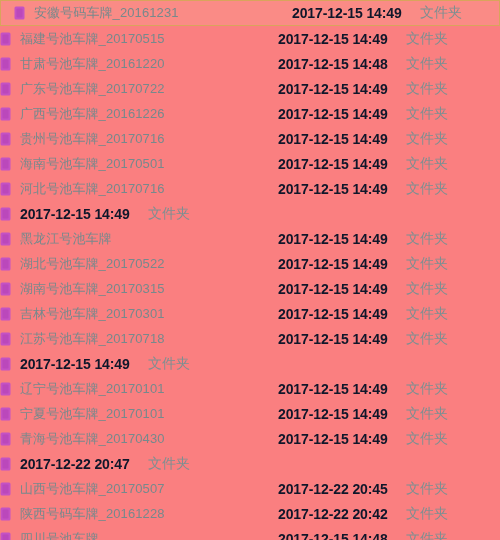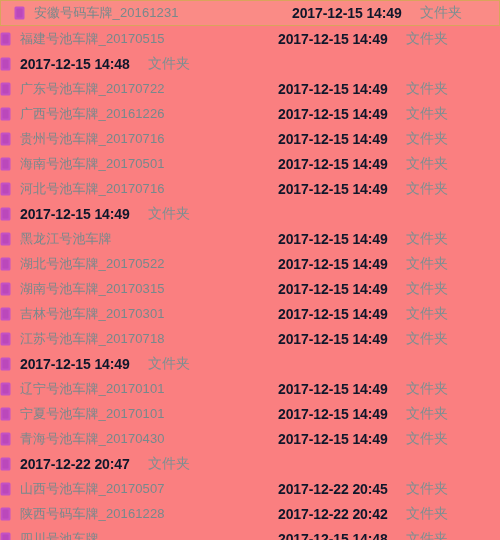--- a/index.html
+++ b/index.html
@@ -93,20 +93,21 @@
         </svg></span>
       <span class="file-name">福建号池车牌_20170515</span>
       <span class="file-date">2017-12-15 14:49</span>
       <span class="file-type">文件夹</span>
     </div>
     <div class="file-row">
       <span class="folder-icon"><svg width="11" height="14" viewBox="0 0 11 14" xmlns="http://www.w3.org/2000/svg">
           <rect x="0.5" y="0.5" width="10" height="13" rx="1.5" ry="1.5" fill="#c452c4"></rect>
           <rect x="2.5" y="2.5" width="6" height="9" rx="1" ry="1" fill="#b43fb4" opacity="0.55"></rect>
         </svg></span>
+      <span class="file-name">甘肃号池车牌_20161220</span>
       <span class="file-date">2017-12-15 14:48</span>
       <span class="file-type">文件夹</span>
     </div>
     <div class="file-row">
       <span class="folder-icon"><svg width="11" height="14" viewBox="0 0 11 14" xmlns="http://www.w3.org/2000/svg">
           <rect x="0.5" y="0.5" width="10" height="13" rx="1.5" ry="1.5" fill="#c452c4"></rect>
           <rect x="2.5" y="2.5" width="6" height="9" rx="1" ry="1" fill="#b43fb4" opacity="0.55"></rect>
         </svg></span>
       <span class="file-name">广东号池车牌_20170722</span>
       <span class="file-date">2017-12-15 14:49</span>

